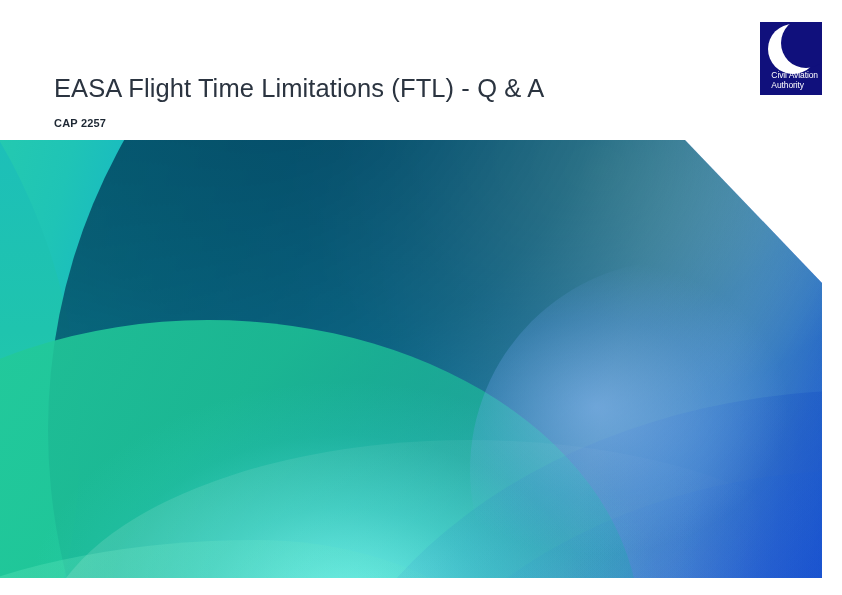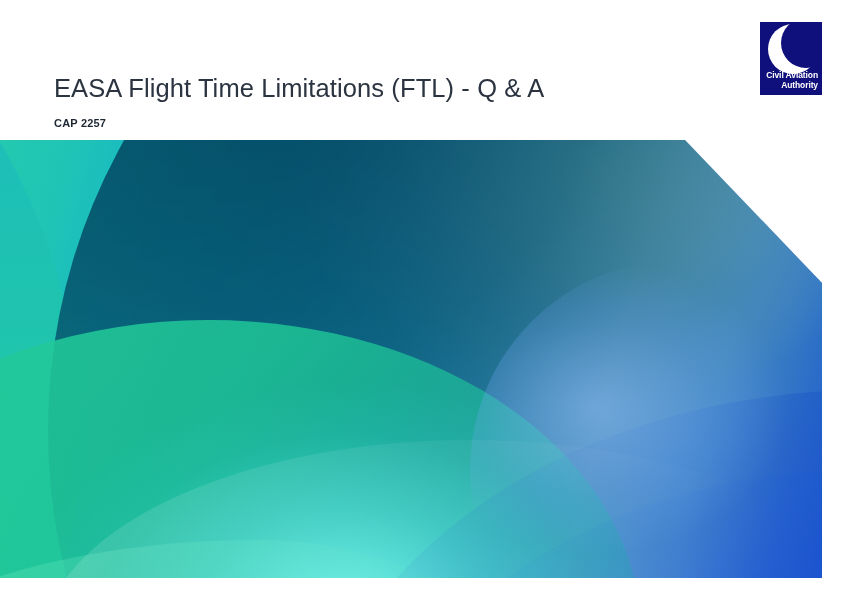--- a/index.html
+++ b/index.html
@@ -63,24 +63,24 @@
   #caa-logo .crescent-cut {
     position: absolute;
     left: 21px; top: -4px;
     width: 50px; height: 50px;
     border-radius: 50%;
     background: #10107c;
   }
   #caa-logo .logo-text {
     position: absolute;
     right: 4px; bottom: 4px;
-    text-align: right;
+    text-align: left;
     color: #ffffff;
     font-size: 8.5px;
-    font-weight: bold;
+    font-weight: normal;
     line-height: 1.16;
     letter-spacing: -0.1px;
     white-space: nowrap;
   }
 
   
   #hero {
     position: absolute;
     left: 0; top: 140px;
     width: 822px; height: 438px;

